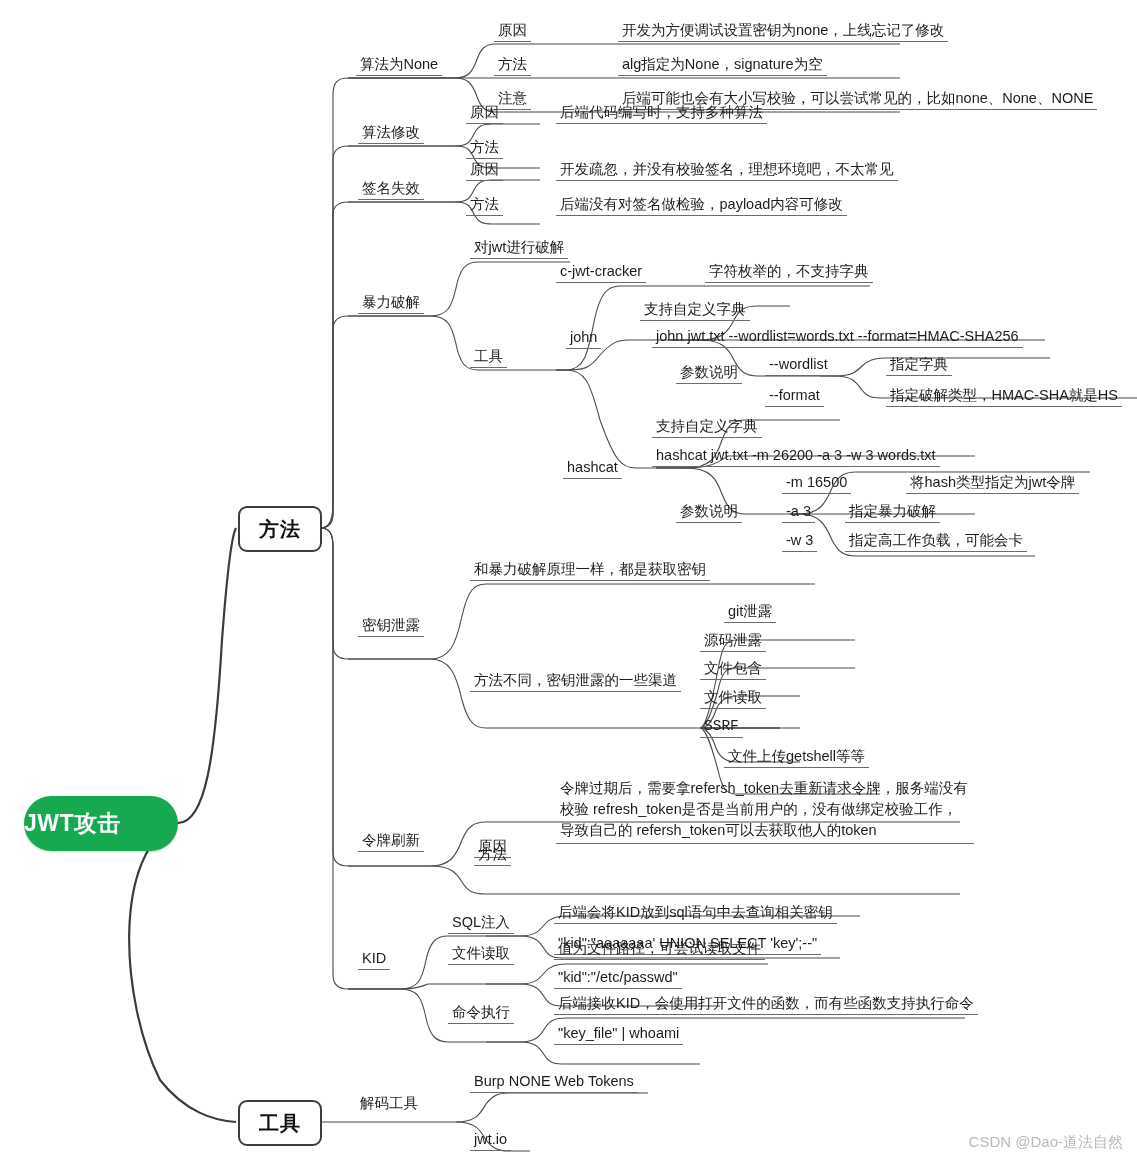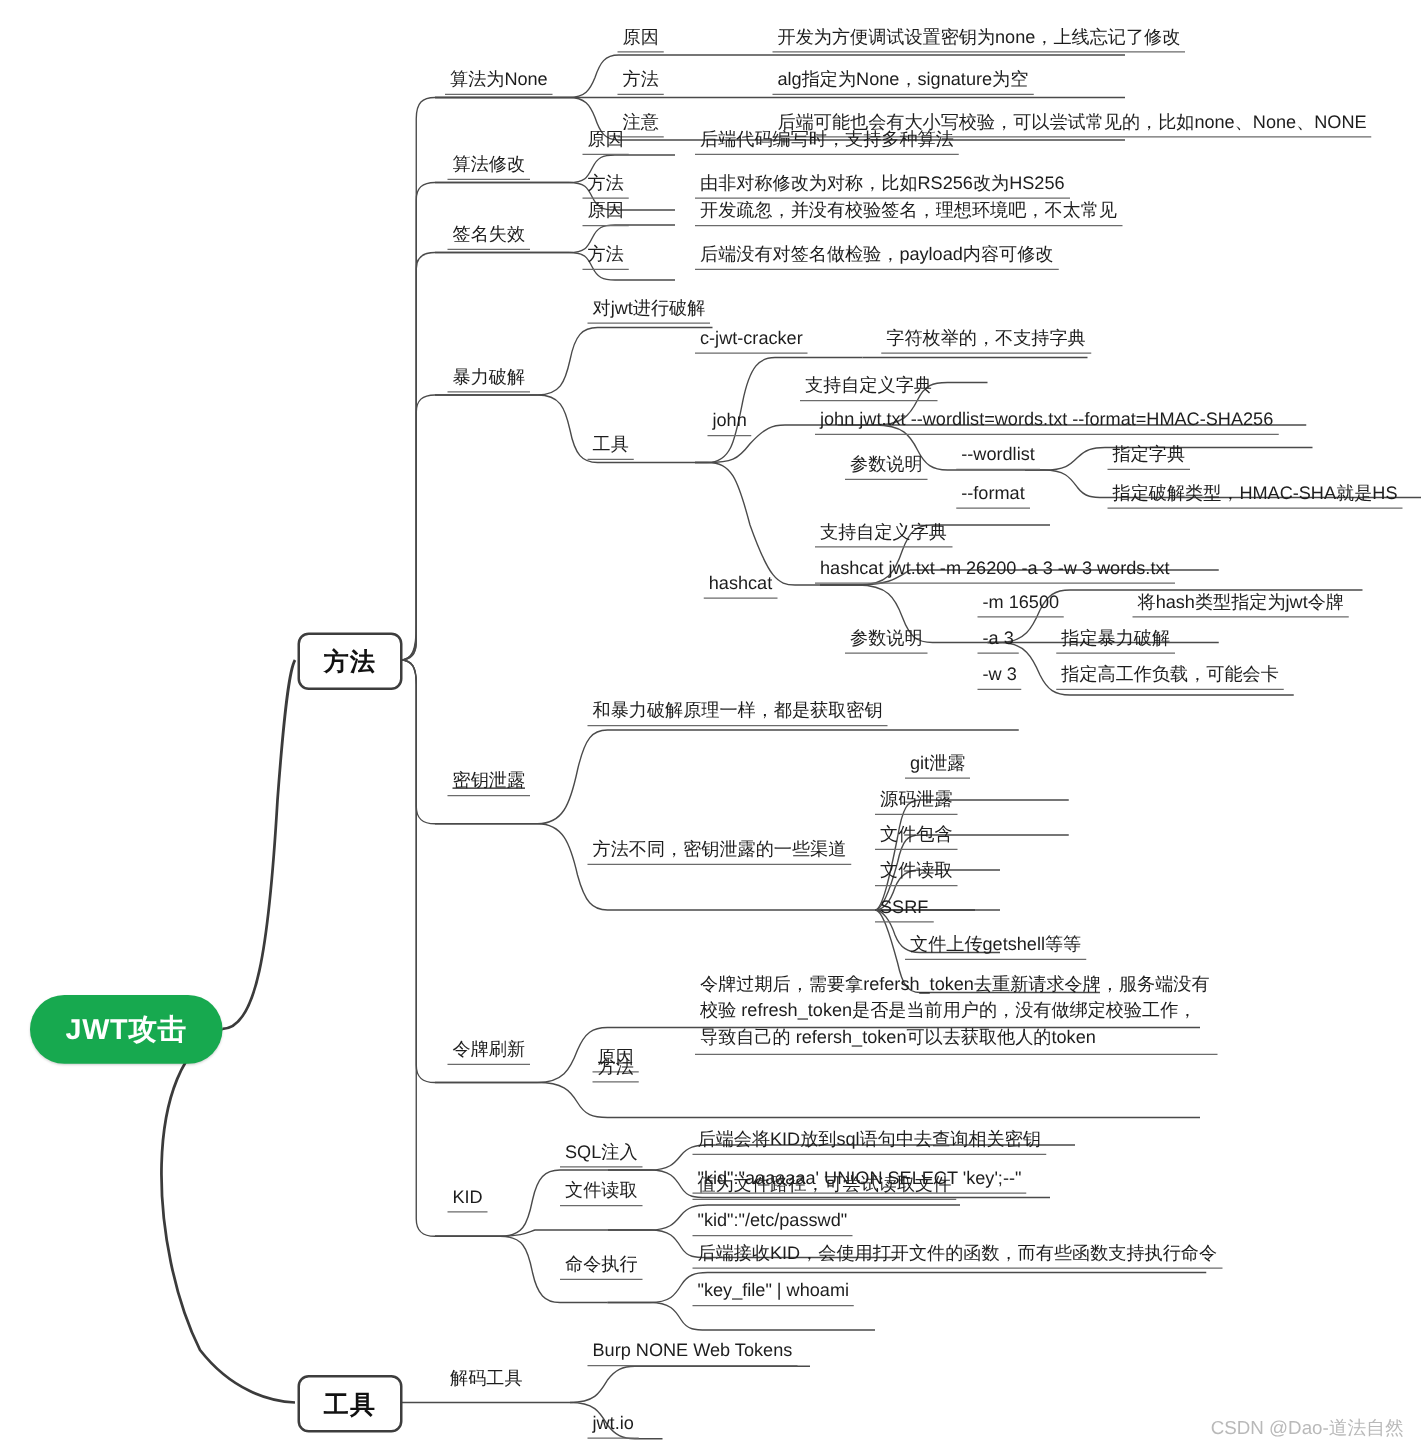--- a/index.html
+++ b/index.html
@@ -28,21 +28,21 @@
   .node.multi{white-space:normal;line-height:21px;}
 
   
   .root{
     position:absolute;
     background:#17a94f;
     color:#ffffff;
     font-weight:bold;
     font-size:23px;
     border-radius:28px;
-    display:flex;align-items:center;justify-content:center;
+    display:flex;align-items:center;justify-content:flex-start;
     letter-spacing:.5px;
     box-shadow:0 1px 2px rgba(0,0,0,.18);
   }
   
   .boxnode{
     position:absolute;
     background:#ffffff;
     border:2px solid #3d3d3d;
     border-radius:9px;
     color:#111;
@@ -165,21 +165,20 @@
   <div class="node" style="left:618px;top:22px;">开发为方便调试设置密钥为none，上线忘记了修改</div>
   <div class="node" style="left:494px;top:56px;">方法</div>
   <div class="node" style="left:618px;top:56px;">alg指定为None，signature为空</div>
   <div class="node" style="left:494px;top:90px;">注意</div>
   <div class="node" style="left:618px;top:90px;">后端可能也会有大小写校验，可以尝试常见的，比如none、None、NONE</div>
 
   <div class="node" style="left:358px;top:124px;">算法修改</div>
   <div class="node" style="left:466px;top:104px;">原因</div>
   <div class="node" style="left:556px;top:104px;">后端代码编写时，支持多种算法</div>
   <div class="node" style="left:466px;top:139px;">方法</div>
-  <div class="node" style="left:556px;top:139px;">由非对称修改为对称，比如RS256改为HS256</div>
 
   <div class="node" style="left:358px;top:180px;">签名失效</div>
   <div class="node" style="left:466px;top:161px;">原因</div>
   <div class="node" style="left:556px;top:161px;">开发疏忽，并没有校验签名，理想环境吧，不太常见</div>
   <div class="node" style="left:466px;top:196px;">方法</div>
   <div class="node" style="left:556px;top:196px;">后端没有对签名做检验，payload内容可修改</div>
 
   <div class="node" style="left:358px;top:294px;">暴力破解</div>
   <div class="node" style="left:470px;top:239px;">对jwt进行破解</div>
   <div class="node" style="left:470px;top:348px;">工具</div>
@@ -200,28 +199,28 @@
   <div class="node" style="left:652px;top:418px;">支持自定义字典</div>
   <div class="node" style="left:652px;top:447px;">hashcat jwt.txt -m 26200 -a 3 -w 3 words.txt</div>
   <div class="node" style="left:676px;top:503px;">参数说明</div>
   <div class="node" style="left:782px;top:474px;">-m 16500</div>
   <div class="node" style="left:906px;top:474px;">将hash类型指定为jwt令牌</div>
   <div class="node" style="left:782px;top:503px;">-a 3</div>
   <div class="node" style="left:845px;top:503px;">指定暴力破解</div>
   <div class="node" style="left:782px;top:532px;">-w 3</div>
   <div class="node" style="left:845px;top:532px;">指定高工作负载，可能会卡</div>
 
-  <div class="node" style="left:358px;top:617px;text-decoration:underline;">密钥泄露</div>
+  <div class="node" style="left:358px;top:617px;">密钥泄露</div>
   <div class="node" style="left:470px;top:561px;">和暴力破解原理一样，都是获取密钥</div>
   <div class="node" style="left:470px;top:672px;">方法不同，密钥泄露的一些渠道</div>
   <div class="node" style="left:724px;top:603px;">git泄露</div>
   <div class="node" style="left:700px;top:632px;">源码泄露</div>
   <div class="node" style="left:700px;top:660px;">文件包含</div>
   <div class="node" style="left:700px;top:689px;">文件读取</div>
-  <div class="node" style="left:700px;top:718px;">SSRF</div>
+  <div class="node" style="left:700px;top:718px;font-family:Liberation Mono, monospace;">SSRF</div>
   <div class="node" style="left:724px;top:748px;">文件上传getshell等等</div>
 
   <div class="node" style="left:358px;top:832px;">令牌刷新</div>
   <div class="node" style="left:474px;top:838px;">原因</div>
   <div class="node multi" style="left:556px;top:778px;width:410px;">令牌过期后，需要拿refersh_token去重新请求令牌，服务端没有校验 refresh_token是否是当前用户的，没有做绑定校验工作，导致自己的 refersh_token可以去获取他人的token</div>
   <div class="node" style="left:474px;top:846px;">方法</div>
 
   <div class="node" style="left:358px;top:950px;">KID</div>
   <div class="node" style="left:448px;top:914px;">SQL注入</div>
   <div class="node" style="left:554px;top:904px;">后端会将KID放到sql语句中去查询相关密钥</div>

